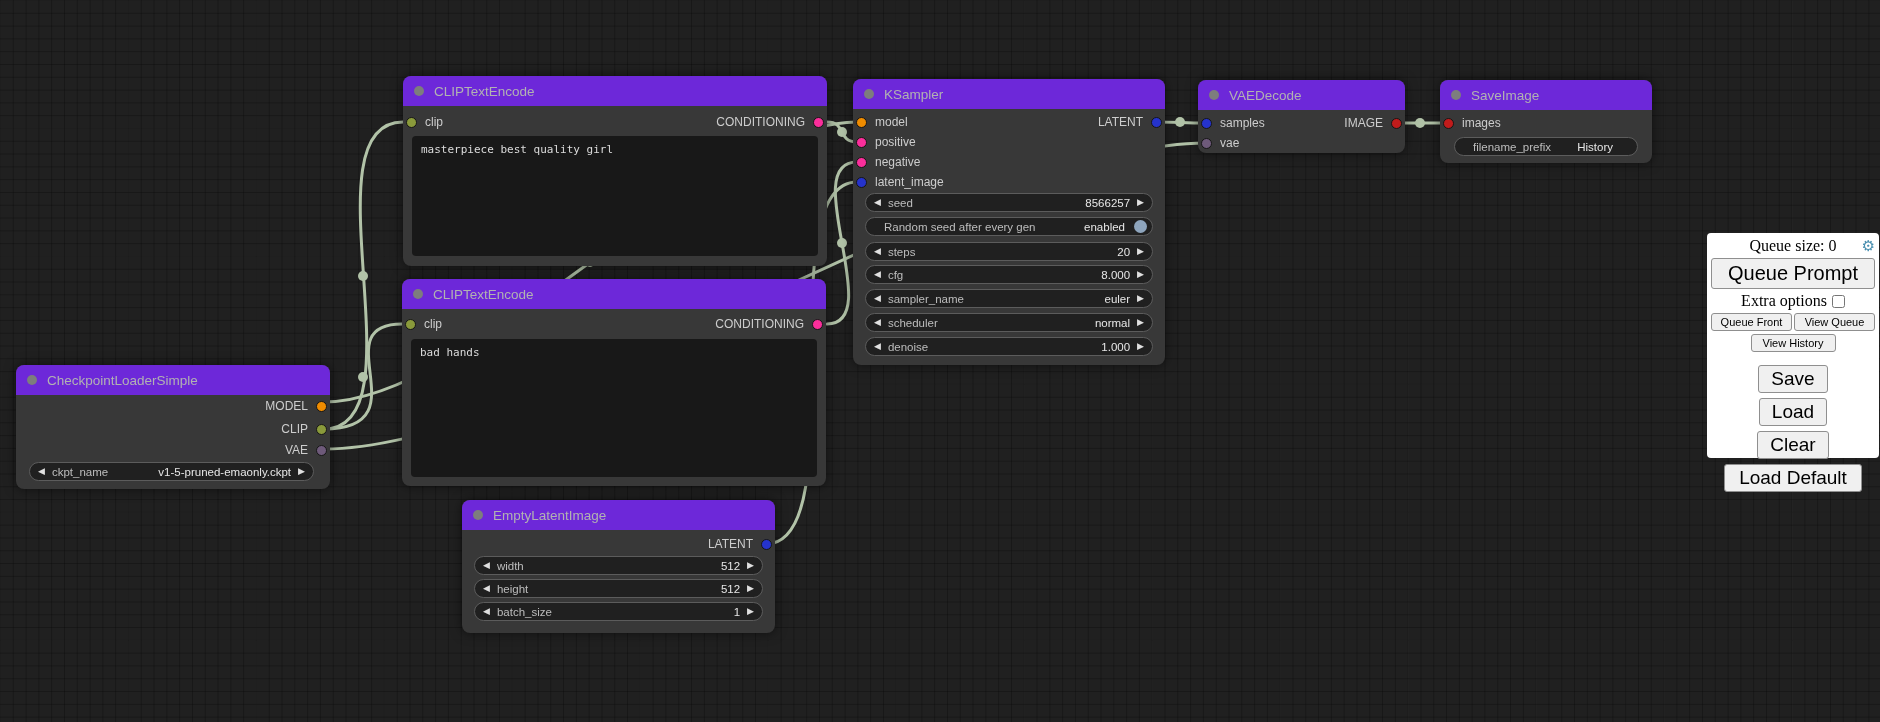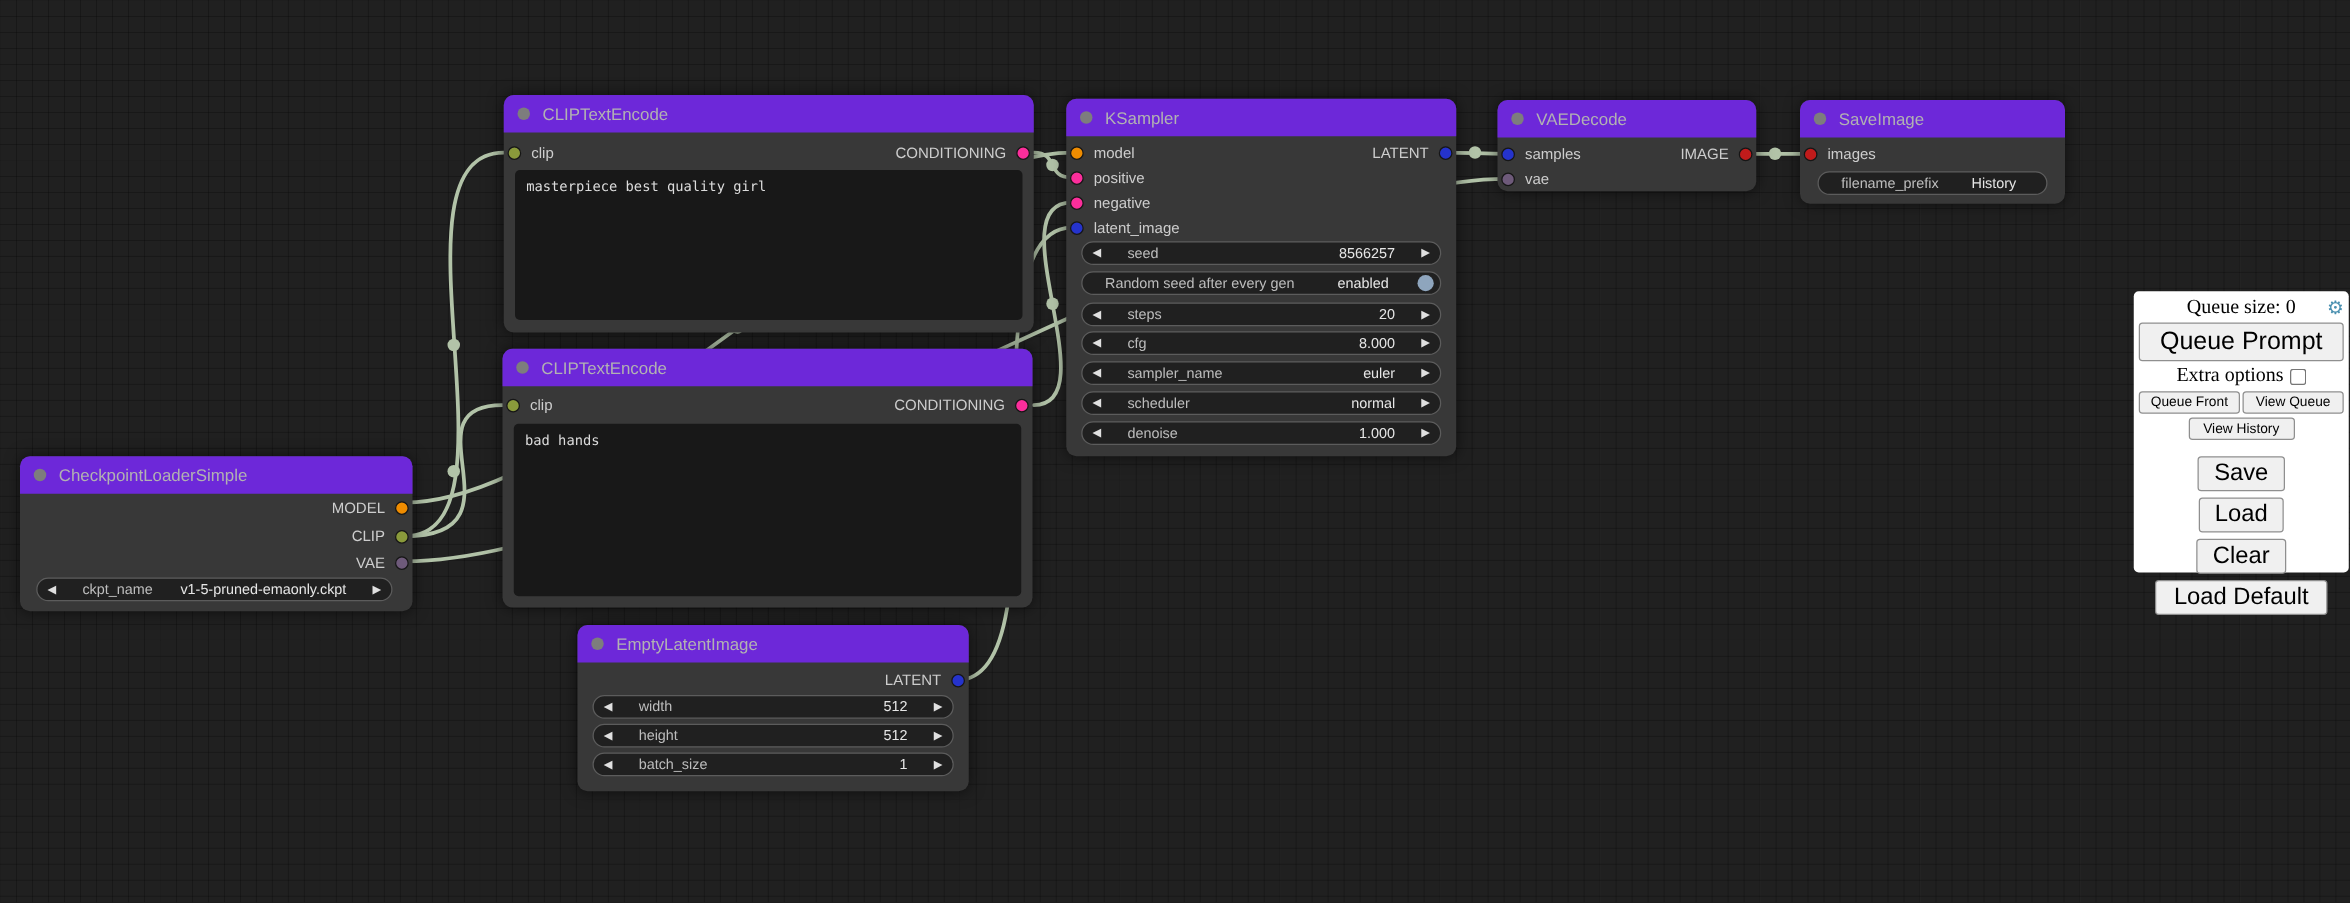--- a/index.html
+++ b/index.html
@@ -24,21 +24,21 @@
   .hdot{width:10px;height:10px;border-radius:50%;background:#7d7d7d;flex:0 0 auto;}
   .ntitle{color:#b2b2b2;font-size:13.5px;white-space:nowrap;}
   .inrow{position:absolute;left:3px;display:flex;align-items:center;gap:8px;height:18px;}
   .outrow{position:absolute;right:3px;display:flex;align-items:center;gap:8px;height:18px;}
   .sdot{width:9px;height:9px;border-radius:50%;border:1px solid #161616;flex:0 0 auto;}
   .slabel{color:#cdcdcd;white-space:nowrap;}
   .ntext{position:absolute;background:#181818;border:none;border-radius:4px;
         color:#dcdcdc;font-family:"DejaVu Sans Mono",monospace;font-size:11px;
         padding:7px 9px;box-sizing:border-box;resize:none;outline:none;}
   .widget{position:absolute;height:19px;background:#202020;border:1px solid #5c5c5c;
-        border-radius:11px;display:flex;align-items:center;gap:21px;
+        border-radius:11px;display:flex;align-items:center;gap:7px;
         padding:0 8px;box-sizing:border-box;font-size:11.5px;}
   .arr{color:#e0e0e0;font-size:9px;line-height:1;flex:0 0 auto;}
   .wlabel{color:#bdbdbd;white-space:nowrap;}
   .wvalue{margin-left:auto;color:#e6e6e6;white-space:nowrap;}
   .widget.noarrow .wlabel{margin-left:10px;}
   .widget.noarrow .wvalue{margin-right:16px;}
   .tdot{width:13px;height:13px;border-radius:50%;margin-left:2px;margin-right:-3px;flex:0 0 auto;}
   .widget.toggle .wvalue{margin-right:0;}
   
   .menu{position:absolute;left:1707px;top:233px;width:172px;height:225px;background:#ffffff;

